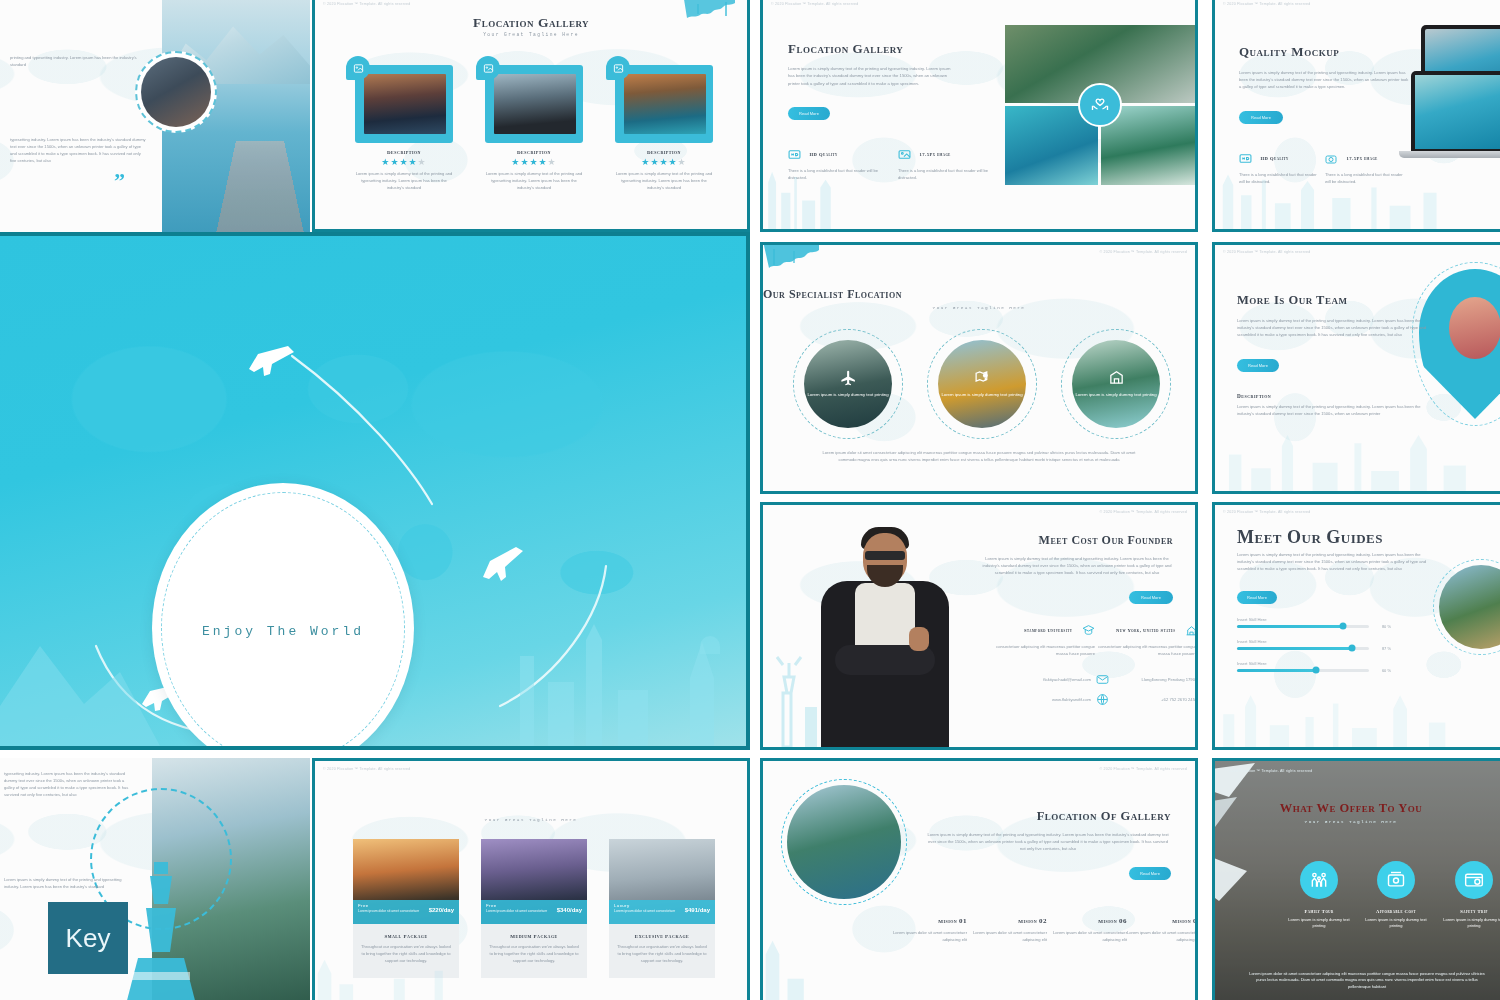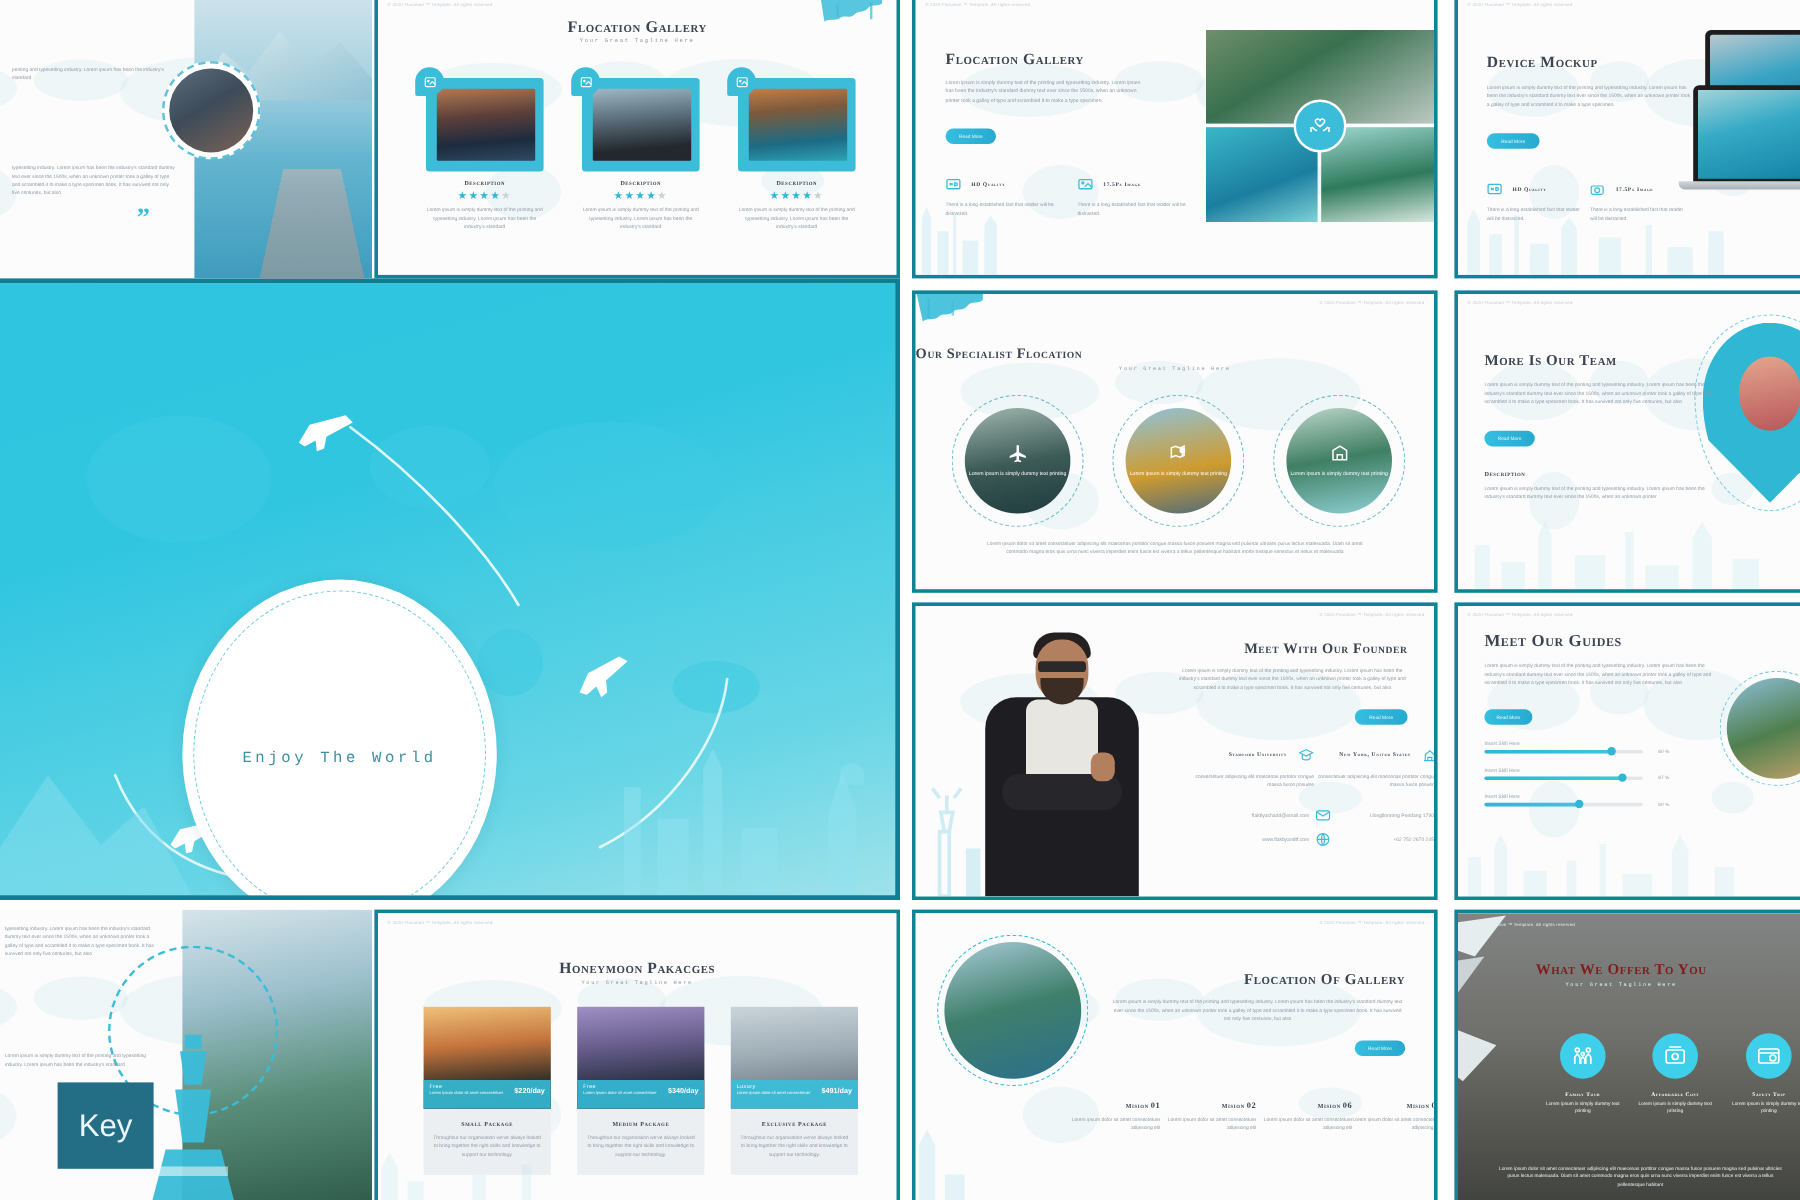--- a/index.html
+++ b/index.html
@@ -475,21 +475,21 @@
       <div class="copyright" style="left:8px; top:3px; font-size:3.6px;">© 2020 Flocation ™ Template. All rights reserved</div>
 
       <div class="dev-tab">
           <div class="scr"></div>
         </div>
       <div class="dev-lap">
           <div class="scr"></div>
         </div>
       <div class="dev-base"></div>
 
-      <div class="hd" style="position:absolute; left:24px; top:45px; font-size:13px;">Device Mockup</div>
+      <div class="hd" style="position:absolute; left:24px; top:45px; font-size:13px;">Quality Mockup</div>
       <div class="body-txt" style="position:absolute; left:24px; top:70px; width:172px; font-size:4.1px;">Lorem ipsum is simply dummy text of the printing and typesetting industry. Lorem ipsum has been the industry's standard dummy text ever since the 1500s, when an unknown printer took a galley of type and scrambled it to make a type specimen.</div>
       <div class="btn-cta" style="position:absolute; left:24px; top:112px; width:44px; padding:4px 0; font-size:4px;">Read More</div>
 
       <div class="feat" style="left:24px; top:150px;">
         <span class="fi">
           <svg width="13" height="11" viewBox="0 0 24 20" fill="none" stroke="#3bbcd9" stroke-width="2">
               <rect x="2" y="3" width="20" height="14" rx="2"></rect>
               <path d="M7 8v4M7 10h3M10 8v4M14 8v4h2a2 2 0 000-4z"></path>
             </svg>
         </span>
@@ -606,21 +606,21 @@
         <div class="suit"></div>
         <div class="shirt"></div>
         <div class="arm"></div>
         <div class="hair"></div>
         <div class="head"></div>
         <div class="glass"></div>
         <div class="beard"></div>
         <div class="hand"></div>
       </div>
 
-      <div class="hd" style="position:absolute; right:22px; top:28px; font-size:12px;">Meet With Our Founder</div>
+      <div class="hd" style="position:absolute; right:22px; top:28px; font-size:12px;">Meet Cost Our Founder</div>
       <div class="body-txt" style="position:absolute; left:218px; right:22px; top:50px; font-size:4.1px; text-align:center;">Lorem ipsum is simply dummy text of the printing and typesetting industry. Lorem ipsum has been the industry's standard dummy text ever since the 1500s, when an unknown printer took a galley of type and scrambled it to make a type specimen book. It has survived not only five centuries, but also</div>
       <div class="btn-cta" style="position:absolute; right:22px; top:86px; width:44px; padding:4px 0; font-size:4px;">Read More</div>
 
       <div class="contact-block" style="left:222px; top:116px; text-align:right; width:110px;">
         <span class="cl hd">Stamford University</span>
         <span class="ci">
           <svg width="13" height="13" viewBox="0 0 24 24" fill="none" stroke="#3bbcd9" stroke-width="1.8">
               <path d="M2 8l10-5 10 5-10 5z"></path>
               <path d="M6 11v5c0 2 3 3 6 3s6-1 6-3v-5"></path>
             </svg>
@@ -692,21 +692,21 @@
 
   <div class="slide" id="s9">
     <div class="paper">
       <div class="wm-map"></div>
       <div class="copyright" style="left:8px; top:5px; font-size:3.6px;">© 2020 Flocation ™ Template. All rights reserved</div>
 
       <div class="guide-circ">
           <i></i>
         </div>
 
-      <div class="hd" style="position:absolute; left:22px; top:22px; font-size:14px;">Meet Our Guides</div>
+      <div class="hd" style="position:absolute; left:22px; top:22px; font-size:18px;">Meet Our Guides</div>
       <div class="body-txt" style="position:absolute; left:22px; top:46px; width:200px; font-size:4.1px;">Lorem ipsum is simply dummy text of the printing and typesetting industry. Lorem ipsum has been the industry's standard dummy text ever since the 1500s, when an unknown printer took a galley of type and scrambled it to make a type specimen book. It has survived not only five centuries, but also</div>
       <div class="btn-cta" style="position:absolute; left:22px; top:86px; width:40px; padding:4px 0; font-size:4px;">Read More</div>
 
       <div class="skill" style="left:22px; top:112px;">
         <div class="sl">Insert Skill Here</div>
         <div class="track">
           <div class="fill" style="width:80%"></div>
           <div class="knob" style="left:80%"></div>
           <div class="pc">80 %</div>
         </div>
@@ -749,21 +749,20 @@
       <div class="body-txt" style="position:absolute; left:152px; top:12px; width:130px; font-size:4.1px;">typesetting industry. Lorem ipsum has been the industry's standard dummy text ever since the 1500s, when an unknown printer took a galley of type and scrambled it to make a type specimen book. It has survived not only five centuries, but also</div>
       <div class="body-txt" style="position:absolute; left:152px; top:118px; width:130px; font-size:4.1px;">Lorem ipsum is simply dummy text of the printing and typesetting industry. Lorem ipsum has been the industry's standard</div>
     </div>
   </div>
 
   <div class="slide" id="s11">
     <div class="paper">
       <div class="wm-map"></div>
       <div class="copyright" style="left:8px; top:6px; font-size:3.6px;">© 2020 Flocation ™ Template. All rights reserved</div>
 
-      <div class="hd" style="position:absolute; left:0; right:0; top:38px; text-align:center; font-size:13px;">Honeymoon Pakacges</div>
       <div class="tagline" style="position:absolute; left:0; right:0; top:56px; text-align:center; font-size:4.4px;">Your Great Tagline Here</div>
 
       <div class="pk" style="left:38px; top:78px;">
         <div class="thumb" style="background:linear-gradient(175deg,#f0c07a,#c4743c 38%,#3b3328 72%,#20242b);">
           <div class="band">
             <div class="bt">Free</div>
             <div class="bd">Lorem ipsum dolor sit amet consectetuer</div>
             <div class="price">$220/day</div>
           </div>
         </div>

